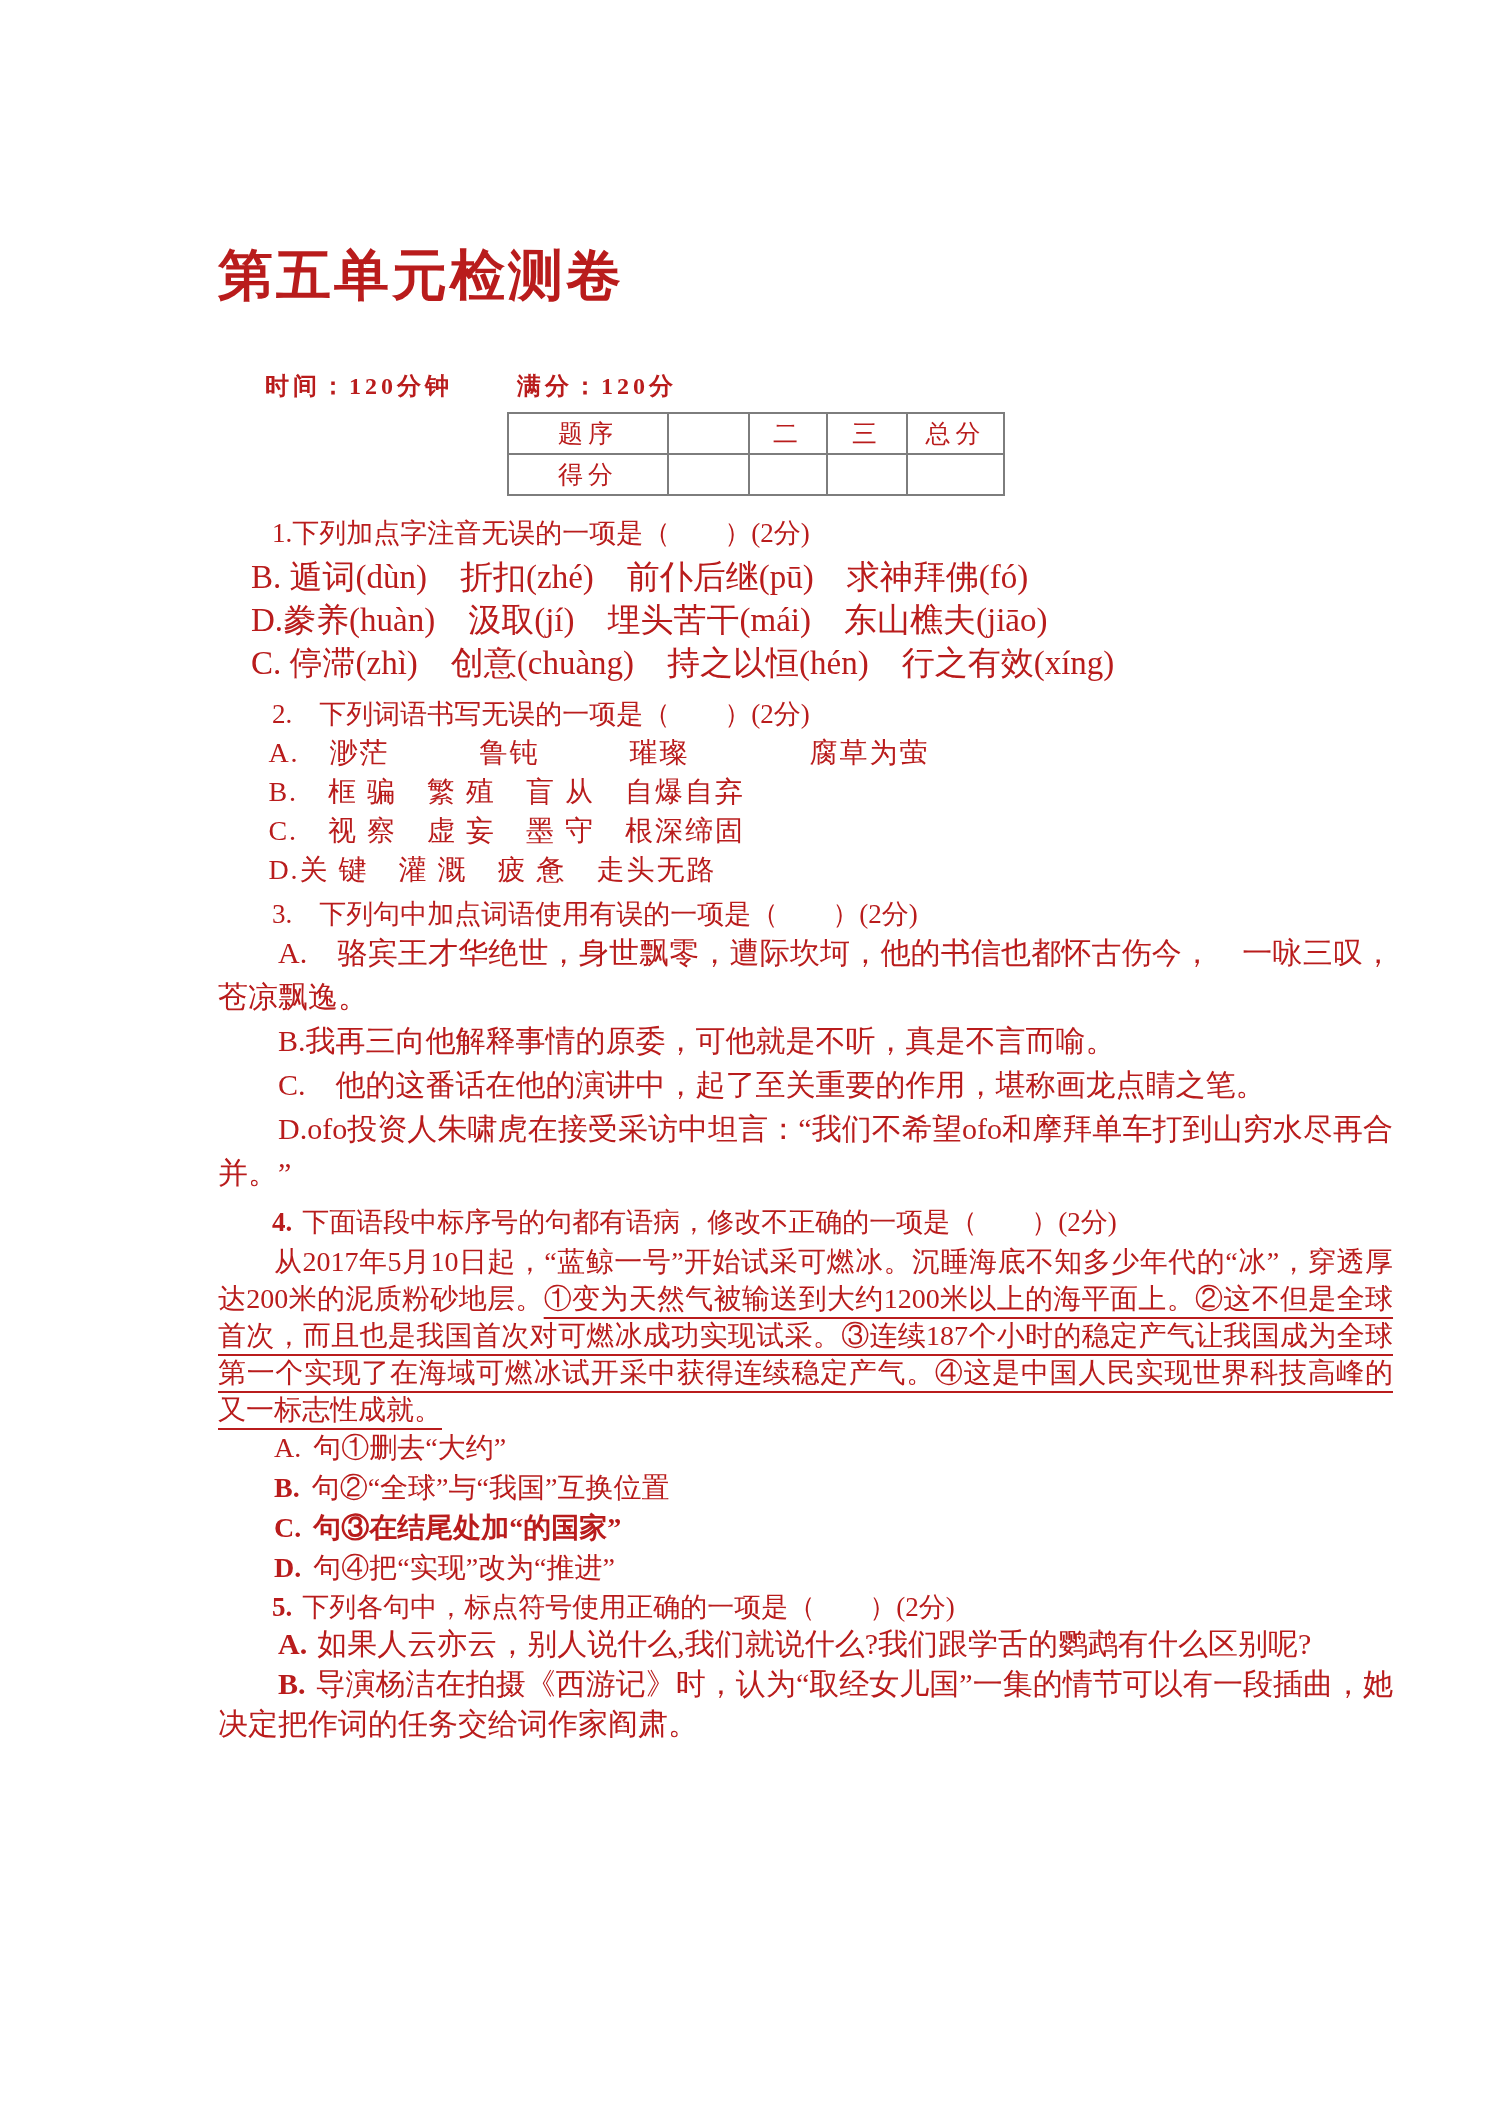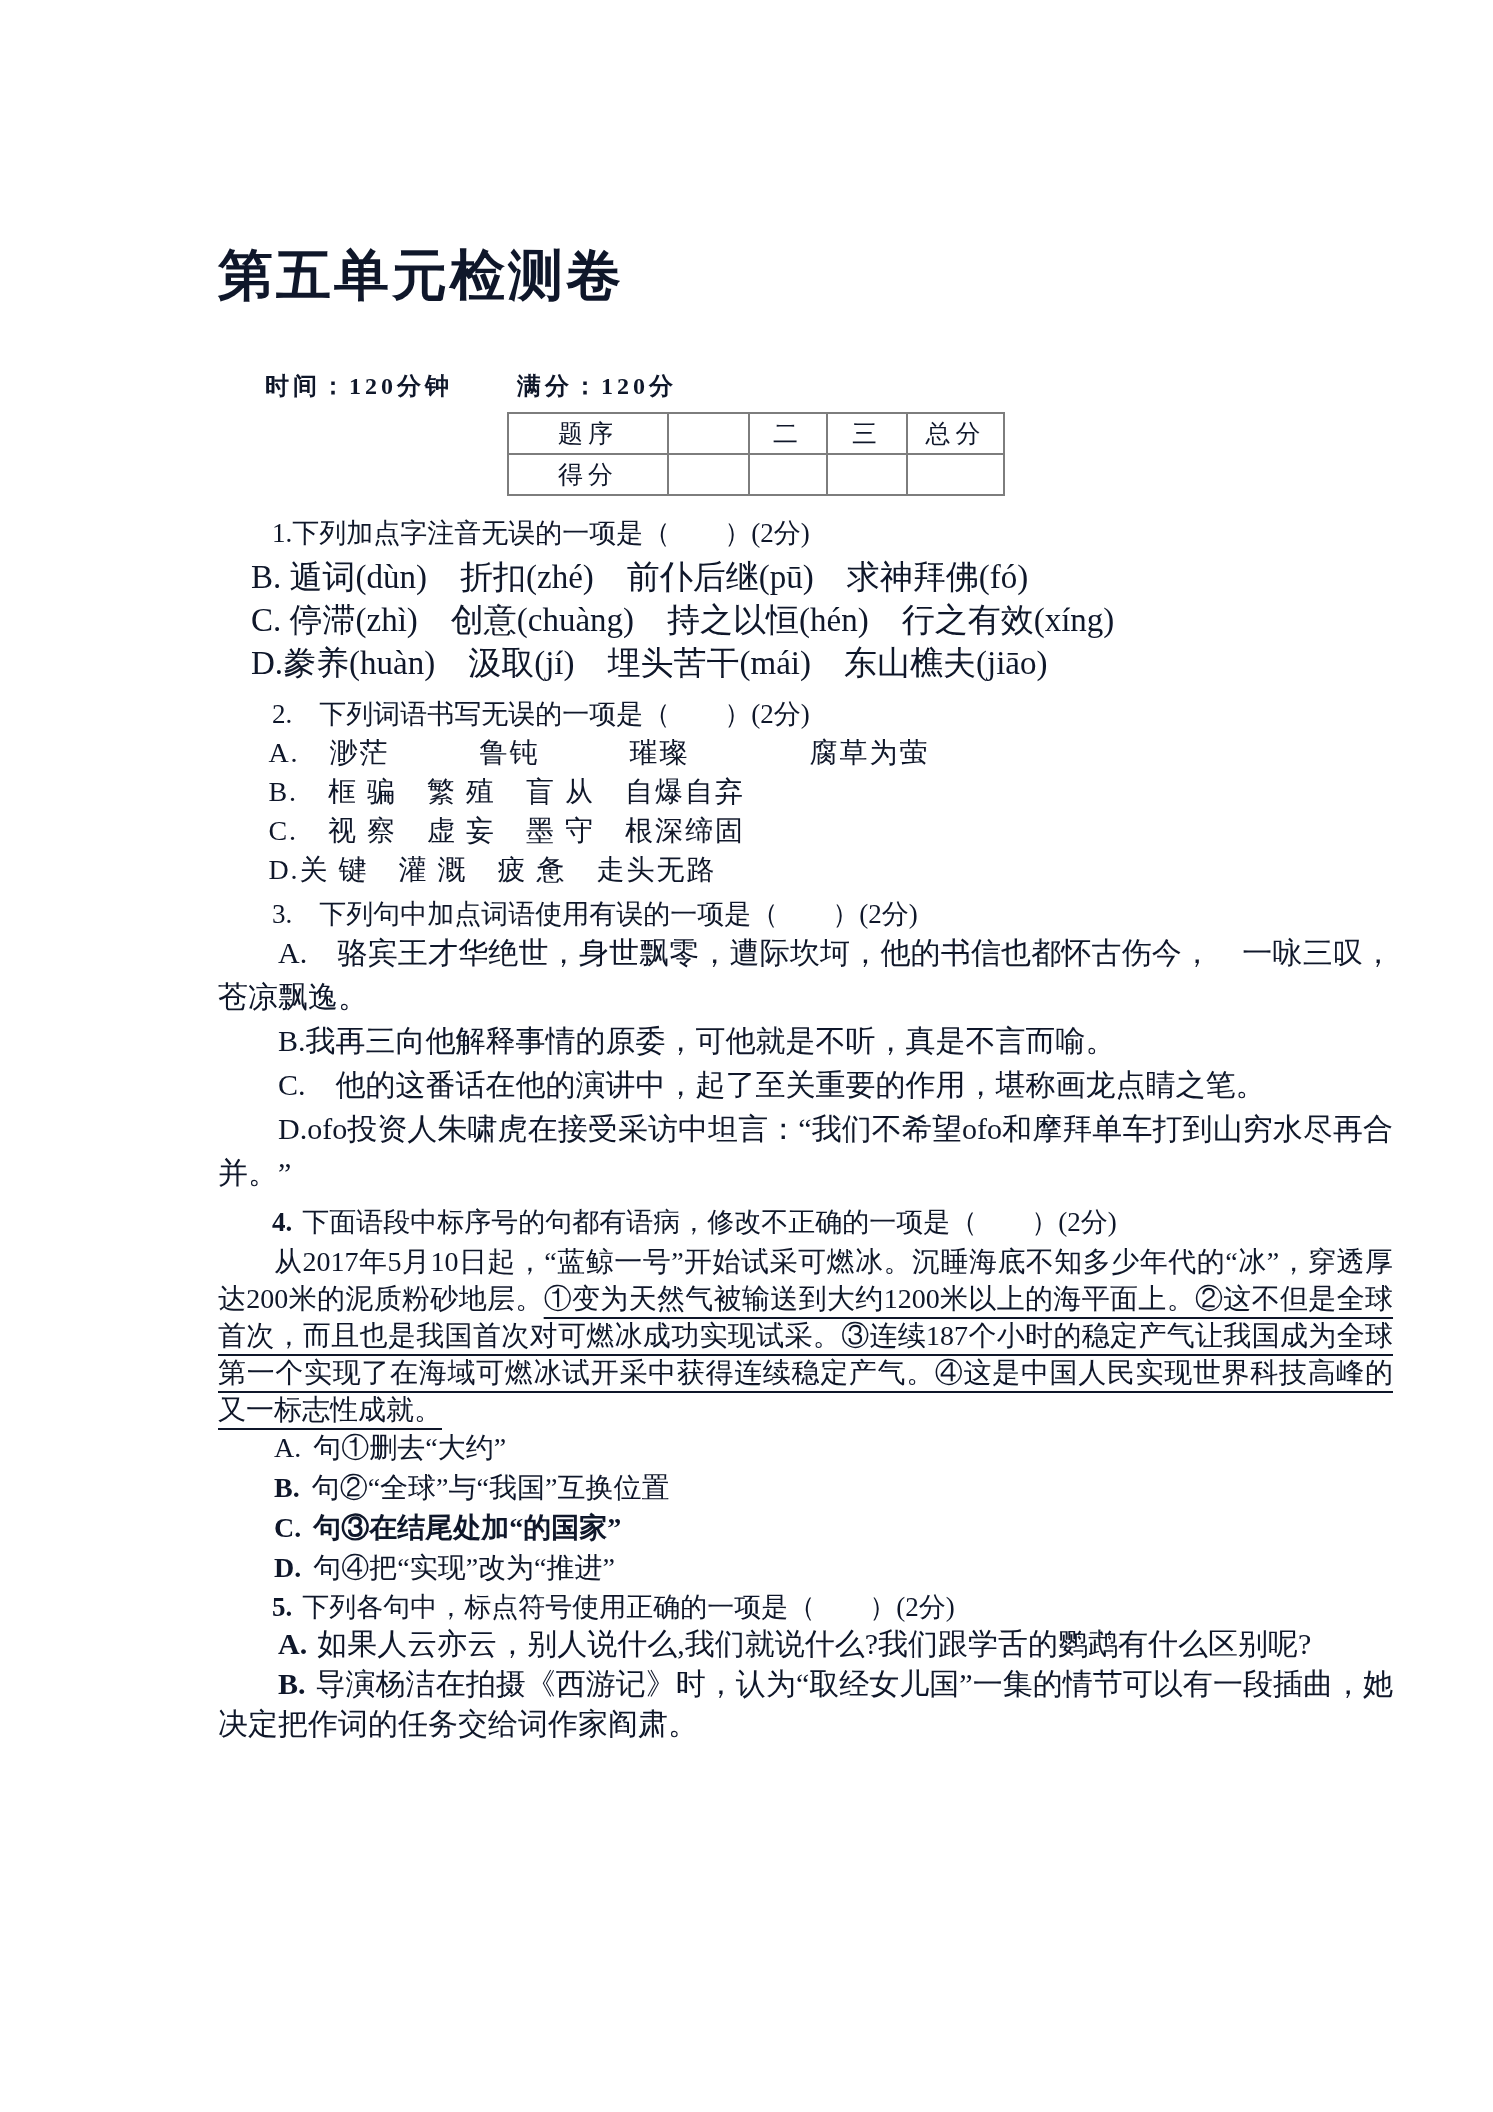--- a/index.html
+++ b/index.html
@@ -1,21 +1,21 @@
 <!DOCTYPE html>
 <html><head>
 <meta charset="utf-8">
 <style>
   html,body{margin:0;padding:0;background:#e8e8e8;}
   .page{
     position:relative;
     width:1493px;height:2112px;
     margin:0 auto;
     background:#ffffff;
-    color:#0f172a;
+    color:#b91c1c;
     font-family:"Liberation Serif","DejaVu Serif",serif;
     box-sizing:border-box;
     padding:248px 100px 0 218px;
     overflow:hidden;
   }
   .title{
     font-size:55px;font-weight:bold;line-height:56px;
     margin:0;letter-spacing:3px;
   }
   .meta{
@@ -96,22 +96,22 @@
       <td class="c3"></td>
       <td class="c4"></td>
     </tr>
   </tbody>
     </table>
 
 
   <p class="stem q1-stem">1.下列加点字注音无误的一项是（　　）(2分)</p>
   <div class="q1-opts">
     <p>B. 遁词(dùn)　折扣(zhé)　前仆后继(pū)　求神拜佛(fó)</p>
+    <p>D.豢养(huàn)　汲取(jí)　埋头苦干(mái)　东山樵夫(jiāo)</p>
     <p>C. 停滞(zhì)　创意(chuàng)　持之以恒(hén)　行之有效(xíng)</p>
-    <p>D.豢养(huàn)　汲取(jí)　埋头苦干(mái)　东山樵夫(jiāo)</p>
   </div>
 
   <p class="stem q2-stem">2.　下列词语书写无误的一项是（　　）(2分)</p>
   <div class="q2-opts">
     <p>A.　渺茫　　　鲁钝　　　璀璨　　　　腐草为萤</p>
     <p>B.　框 骗　繁 殖　盲 从　自爆自弃</p>
     <p>C.　视 察　虚 妄　墨 守　根深缔固</p>
     <p>D.关 键　灌 溉　疲 惫　走头无路</p>
   </div>
 

